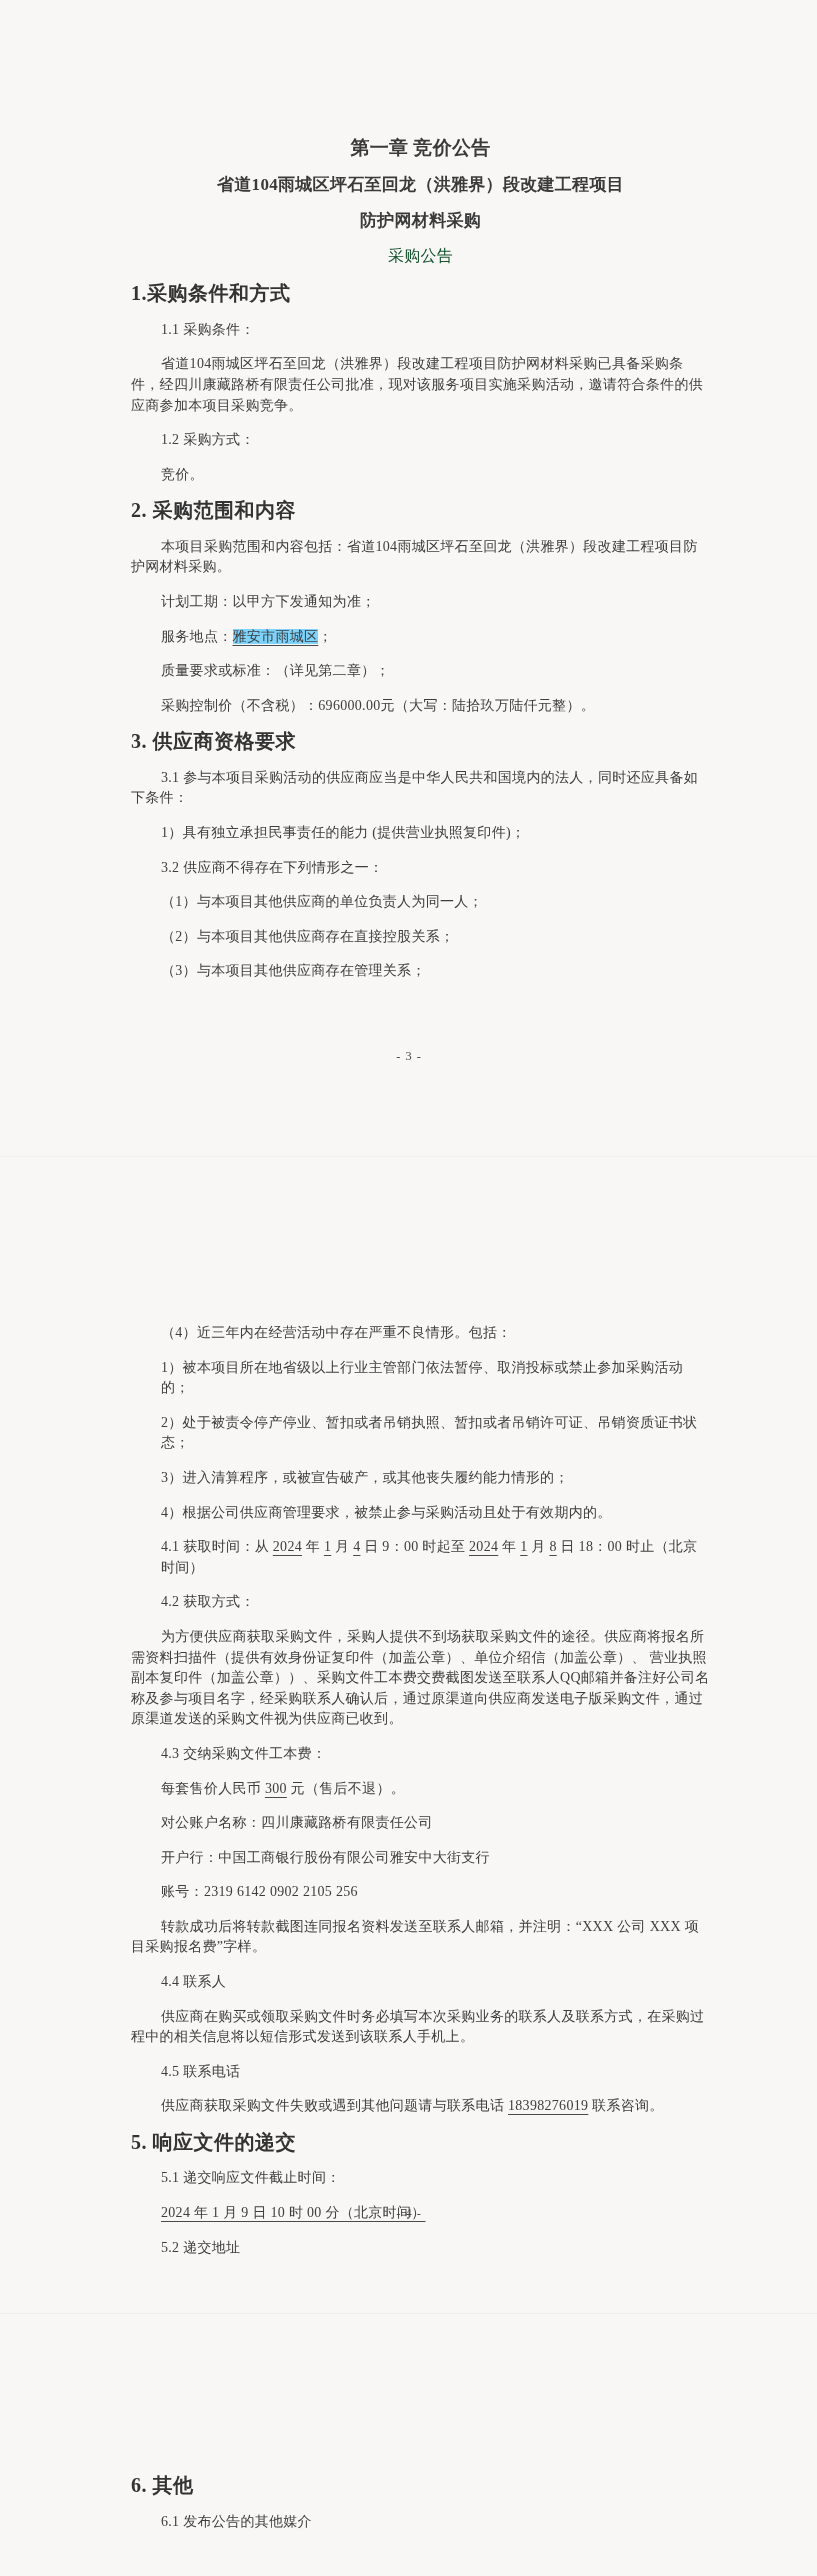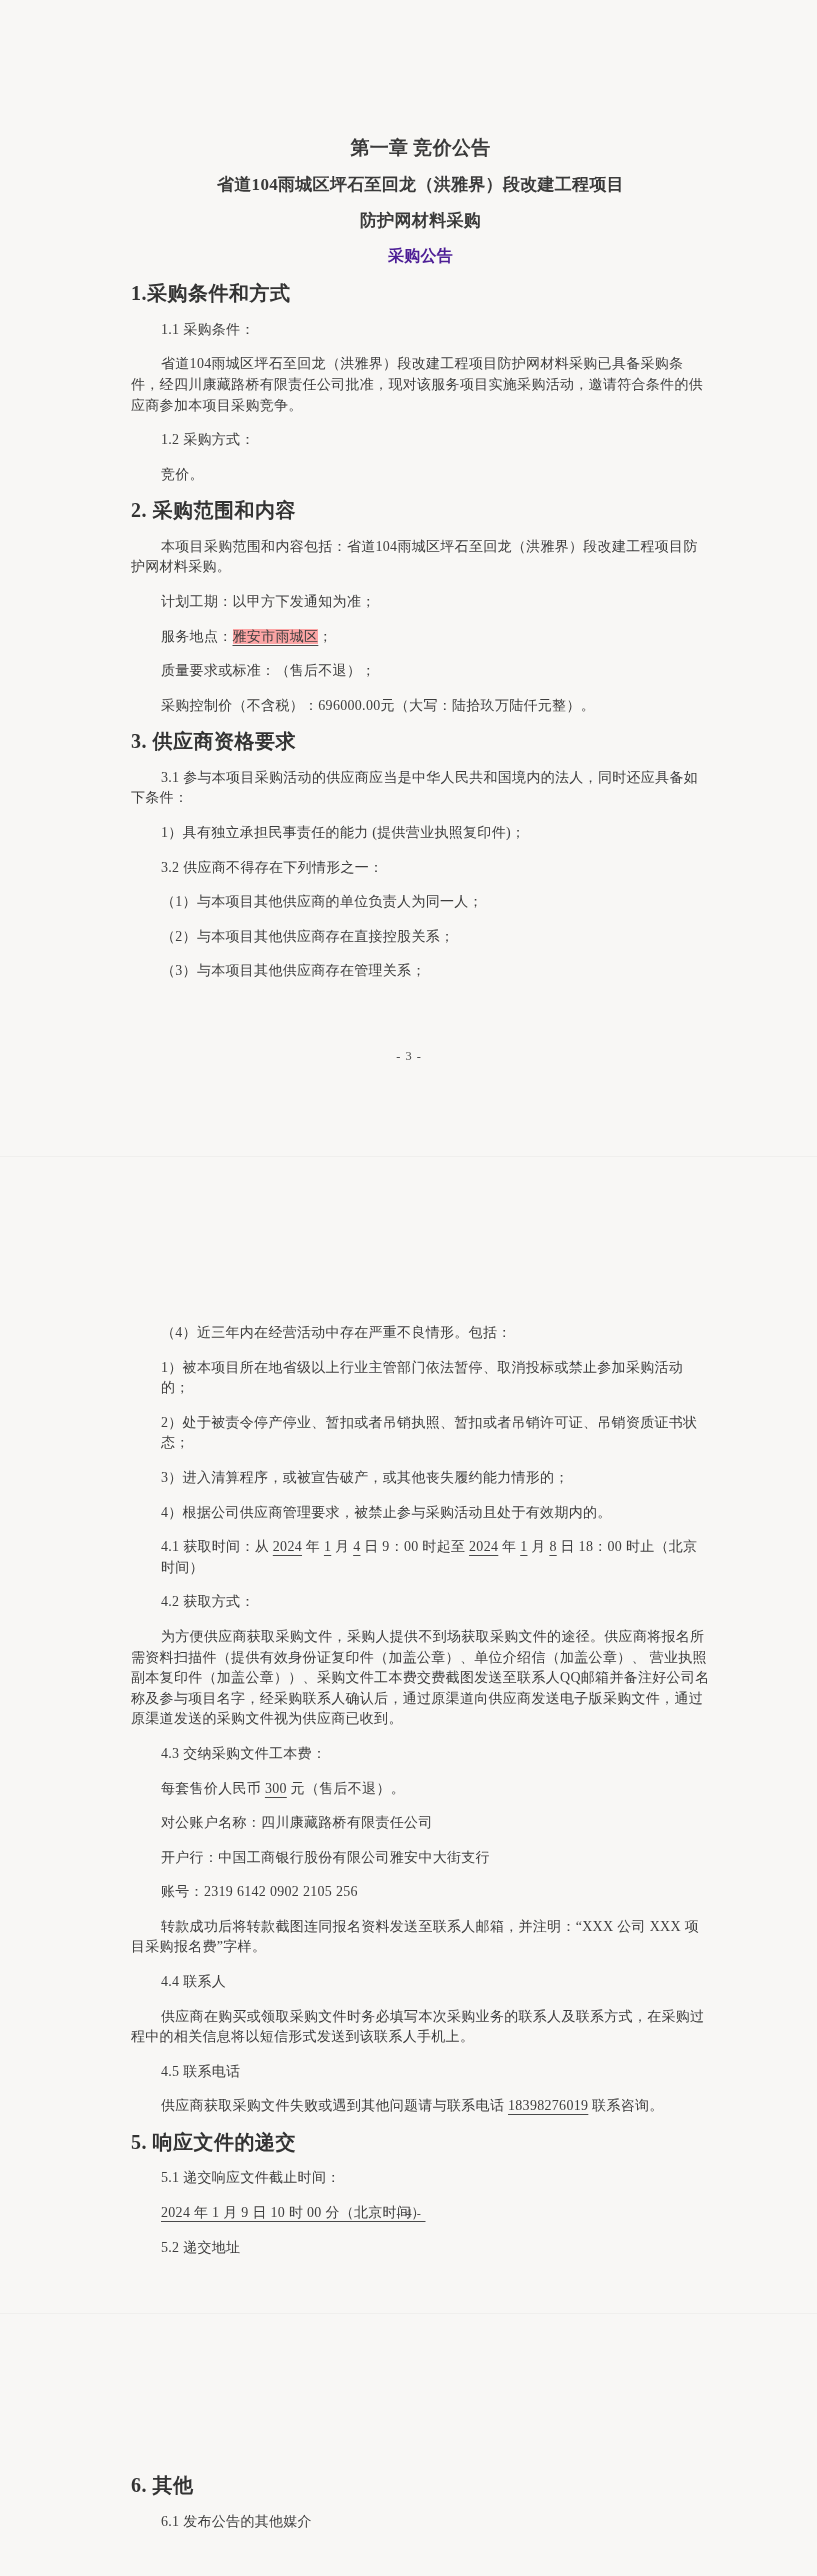--- a/index.html
+++ b/index.html
@@ -21,32 +21,32 @@
   .content{
     padding:8px 108px 0 131px;
   }
   .page-1 .content{padding-top:135px;}
   .page-2 .content{padding-top:166px;}
   .page-3 .content{padding-top:155px;}
 
   .block{font-size:14px;line-height:20.6px;letter-spacing:0.3px;margin-bottom:14px;}
   .t1{font-size:19px;line-height:26px;font-weight:bold;text-align:center;color:#3a3a3a;margin-bottom:12.4px;}
   .t2{font-size:17px;line-height:24px;font-weight:bold;text-align:center;color:#3a3a3a;margin-bottom:11.3px;}
-  .t3{font-size:16px;line-height:23px;font-weight:bold;text-align:center;color:#4c1d95;margin-bottom:15.5px;}
+  .t3{font-size:16px;line-height:23px;font-weight:normal;text-align:center;color:#14532d;margin-bottom:15.5px;}
   .h{font-size:20px;line-height:23px;font-weight:bold;color:#333;margin-top:5.2px;margin-bottom:14.4px;letter-spacing:0.5px;}
   .sub{padding-left:30px;}
   .para{text-indent:30px;}
 
   .u{
     text-decoration:underline;
     text-decoration-thickness:1px;
     text-underline-offset:3.6px;
     text-decoration-color:#4a4a4a;
   }
-  .hl{background:#fca5a5;}
+  .hl{background:#7dd3fc;}
 
   .page-footer{
     position:absolute;
     bottom:92px;
     left:0;
     width:100%;
     text-align:center;
     font-size:12.4px;
     color:#4a4a4a;
     letter-spacing:1px;
@@ -65,21 +65,21 @@
         <div class="block t3"><span>采购公告</span></div>
         <div class="block h"><span>1.采购条件和方式</span></div>
         <div class="block sub"><span>1.1 采购条件：</span></div>
         <div class="block para"><span>省道104雨城区坪石至回龙（洪雅界）段改建工程项目防护网材料采购已具备采购条件，经四川康藏路桥有限责任公司批准，现对该服务项目实施采购活动，邀请符合条件的供应商参加本项目采购竞争。</span></div>
         <div class="block sub"><span>1.2 采购方式：</span></div>
         <div class="block sub"><span>竞价。</span></div>
         <div class="block h"><span>2. 采购范围和内容</span></div>
         <div class="block para"><span>本项目采购范围和内容包括：省道104雨城区坪石至回龙（洪雅界）段改建工程项目防护网材料采购。</span></div>
         <div class="block sub"><span>计划工期：以甲方下发通知为准；</span></div>
         <div class="block sub"><span>服务地点：</span><span class="u hl">雅安市雨城区</span><span>；</span></div>
-        <div class="block sub"><span>质量要求或标准：（售后不退）；</span></div>
+        <div class="block sub"><span>质量要求或标准：（详见第二章）；</span></div>
         <div class="block sub"><span>采购控制价（不含税）：696000.00元（大写：陆拾玖万陆仟元整）。</span></div>
         <div class="block h"><span>3. 供应商资格要求</span></div>
         <div class="block para"><span>3.1 参与本项目采购活动的供应商应当是中华人民共和国境内的法人，同时还应具备如下条件：</span></div>
         <div class="block sub"><span>1）具有独立承担民事责任的能力 (提供营业执照复印件)；</span></div>
         <div class="block sub"><span>3.2 供应商不得存在下列情形之一：</span></div>
         <div class="block sub"><span>（1）与本项目其他供应商的单位负责人为同一人；</span></div>
         <div class="block sub"><span>（2）与本项目其他供应商存在直接控股关系；</span></div>
         <div class="block sub"><span>（3）与本项目其他供应商存在管理关系；</span></div>
       </div>
     <div class="page-footer">- 3 -</div>

